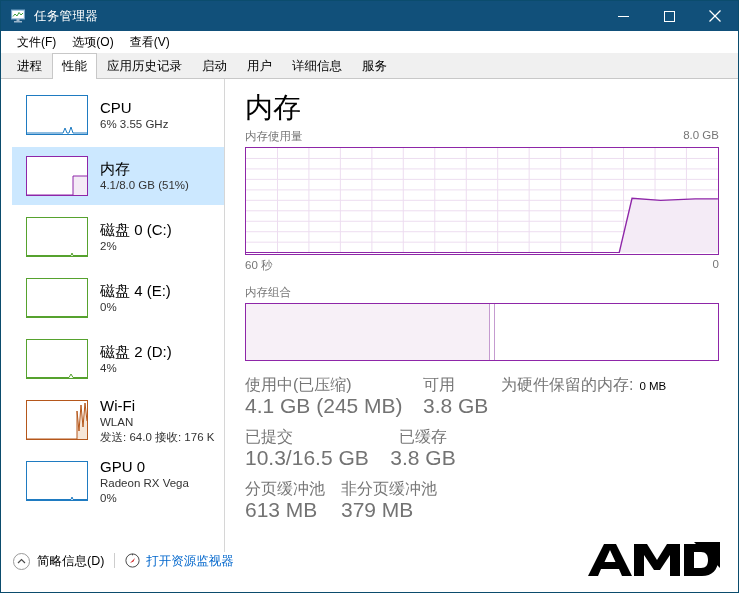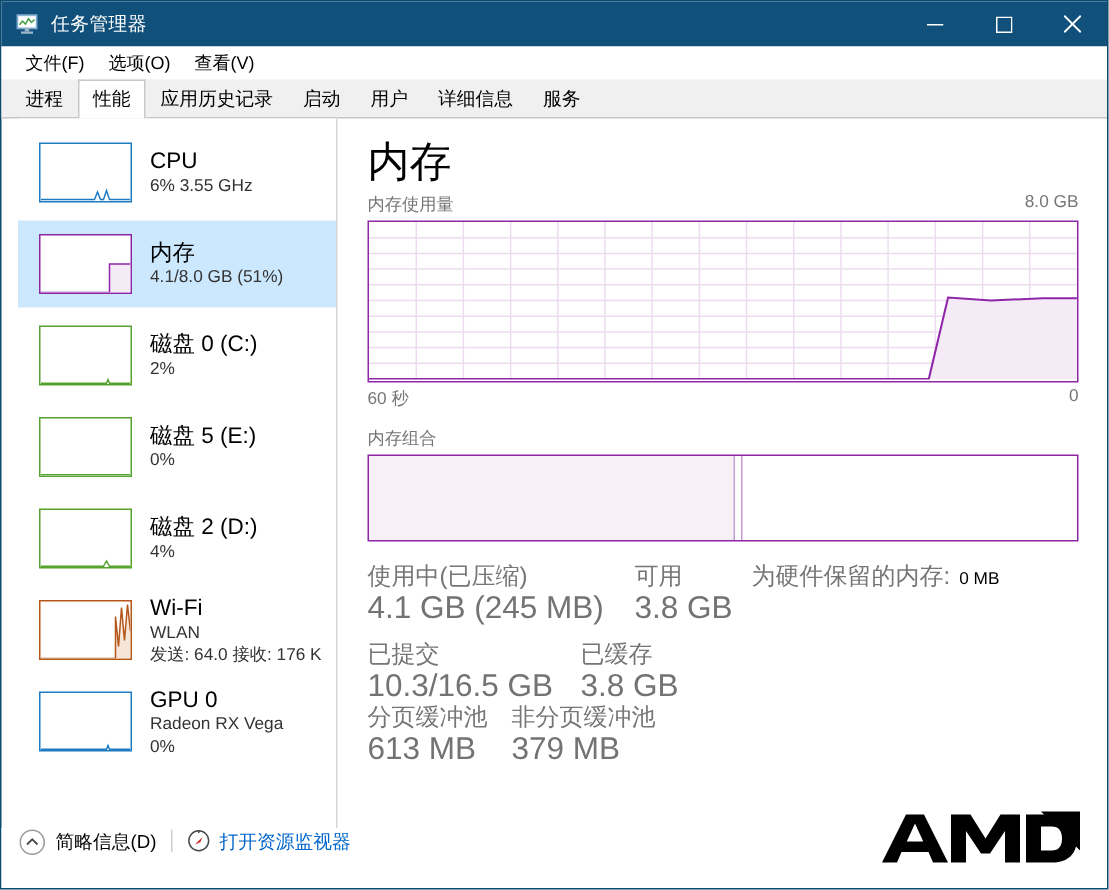--- a/index.html
+++ b/index.html
@@ -224,21 +224,21 @@
         </div>
       </div>
 
       <div class="side-item">
         <div class="thumb" style="border:1px solid #56a22e;">
           <svg class="spark" viewBox="0 0 60 38" preserveAspectRatio="none">
             <polyline points="0,37.5 60,37.5" fill="none" stroke="#56a22e" stroke-width="1"></polyline>
           </svg>
         </div>
         <div class="side-txt">
-          <div class="side-name">磁盘 5 (E:)</div>
+          <div class="side-name">磁盘 4 (E:)</div>
           <div class="side-sub">0%</div>
         </div>
       </div>
 
       <div class="side-item">
         <div class="thumb" style="border:1px solid #56a22e;">
           <svg class="spark" viewBox="0 0 60 38" preserveAspectRatio="none">
             <polyline points="0,37.5 42,37.5 44,34 46,37.5 60,37.5" fill="none" stroke="#56a22e" stroke-width="1"></polyline>
           </svg>
         </div>
@@ -347,27 +347,27 @@
             <span class="stat-lbl">为硬件保留的内存:</span>
             <span class="iv">0 MB</span>
           </div>
         </div>
 
         <div class="stat-row" style="margin-top:10px;">
           <div class="stat-block" style="width:142px;">
             <div class="stat-lbl">已提交</div>
             <div class="stat-val">10.3/16.5 GB</div>
           </div>
-          <div class="stat-block" style="width:72px;">
+          <div class="stat-block" style="width:72px;text-align:center;">
             <div class="stat-lbl">已缓存</div>
             <div class="stat-val">3.8 GB</div>
           </div>
         </div>
 
-        <div class="stat-row" style="">
+        <div class="stat-row" style="margin-top:10px;">
           <div class="stat-block" style="width:96px;">
             <div class="stat-lbl">分页缓冲池</div>
             <div class="stat-val">613 MB</div>
           </div>
           <div class="stat-block" style="width:110px;">
             <div class="stat-lbl">非分页缓冲池</div>
             <div class="stat-val">379 MB</div>
           </div>
         </div>
 

